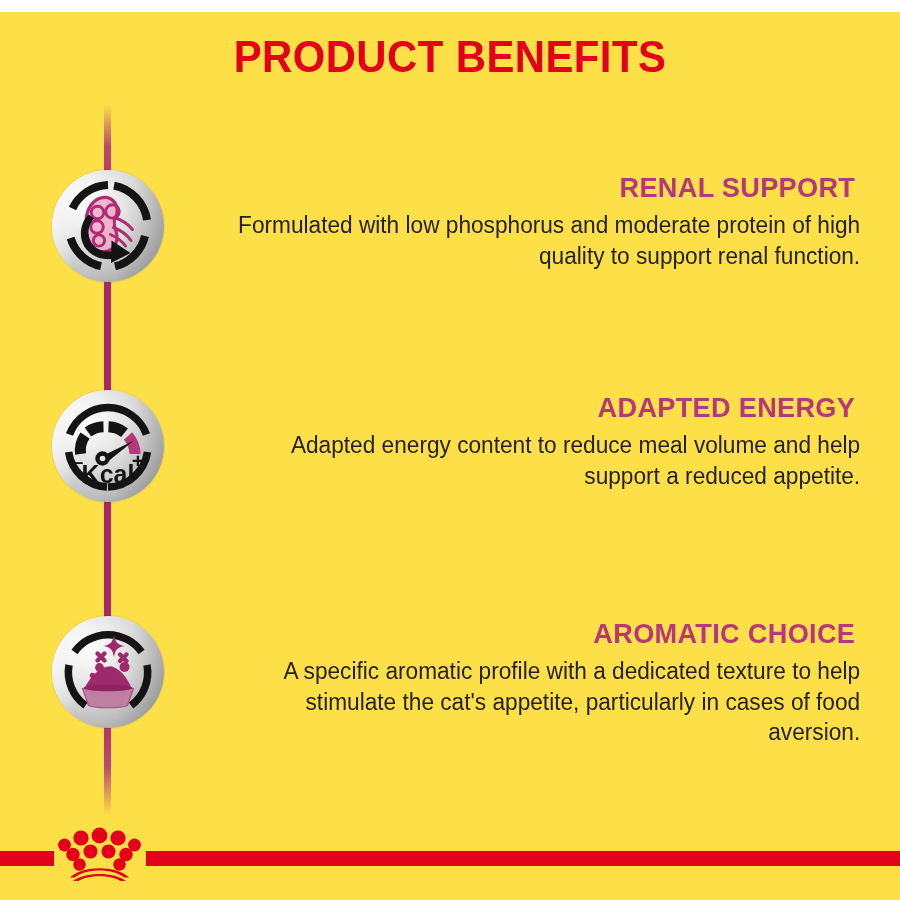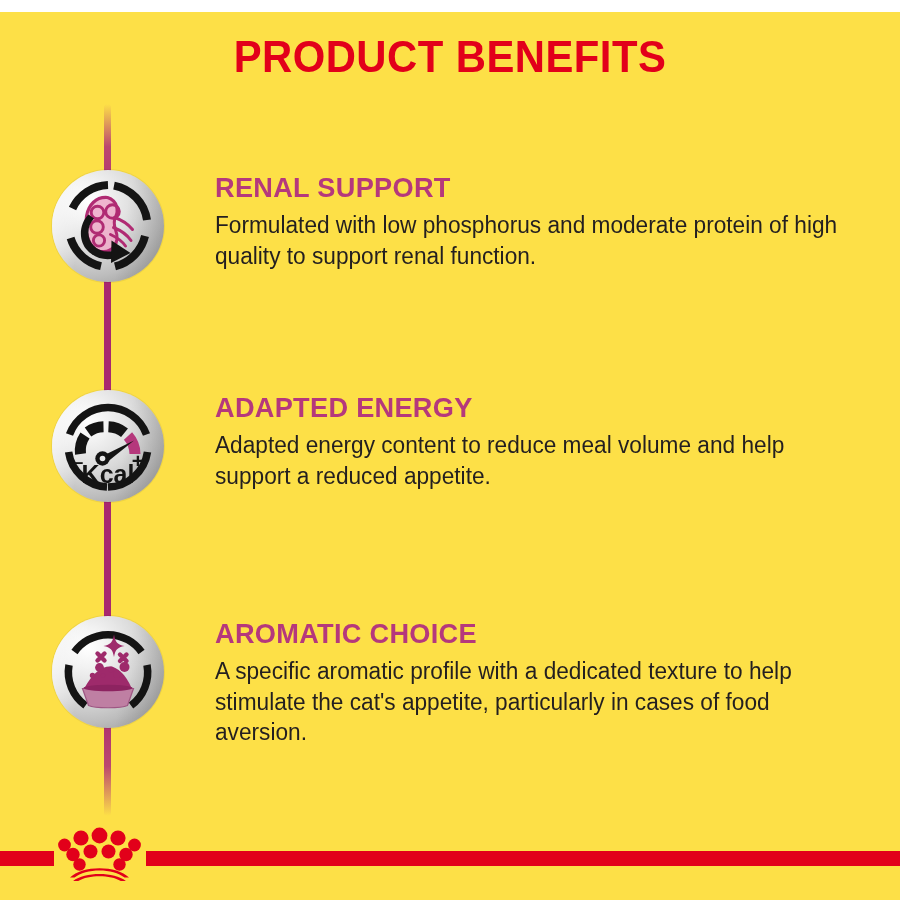--- a/index.html
+++ b/index.html
@@ -103,20 +103,21 @@
     left: 0; top: 0;
     width: 112px;
     height: 112px;
   }
 
   .txt {
     position: absolute;
     left: 215px;
     top: 2px;
     width: 660px;
+    text-align: right;
   }
   .b-head {
     font-family: "Liberation Sans Narrow", "Liberation Sans", sans-serif;
     font-size: 28px;
     font-weight: bold;
     color: #b5387c;
     letter-spacing: 0.3px;
     margin: 0 0 6px 0;
     transform: scaleX(0.97);
     transform-origin: left center;

